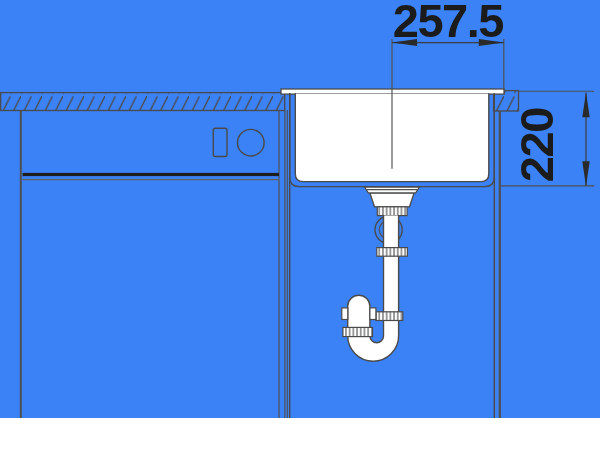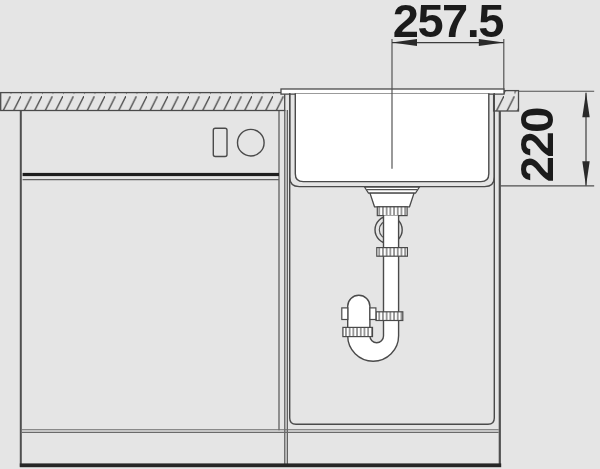--- a/index.html
+++ b/index.html
@@ -1,16 +1,16 @@
 <!DOCTYPE html>
 <html><head>
 <meta charset="utf-8">
 <style>
   html,body{margin:0;padding:0;background:#ffffff;}
-  .stage{width:600px;height:469px;position:relative;background:#e5e5e5;overflow:hidden;}
+  .stage{width:600px;height:418px;position:relative;background:#3b82f6;overflow:hidden;}
   svg{display:block;}
   .ln{stroke:#4a4a4a;stroke-width:1.4;fill:none;stroke-linecap:square;}
   .ln-thin{stroke:#4f4f4f;stroke-width:1.15;fill:none;stroke-linecap:square;}
   .ln-gray{stroke:#6a6a6a;stroke-width:1.1;fill:none;}
   .wh{fill:#ffffff;}
   .dim{stroke:#3d3d3d;stroke-width:1.2;fill:none;stroke-linecap:butt;}
   .arrow{fill:#2a2a2a;stroke:none;}
   .dimtext{font-family:"Liberation Sans",sans-serif;font-weight:bold;font-size:47px;letter-spacing:-1.5px;}
 </style>
 </head>

